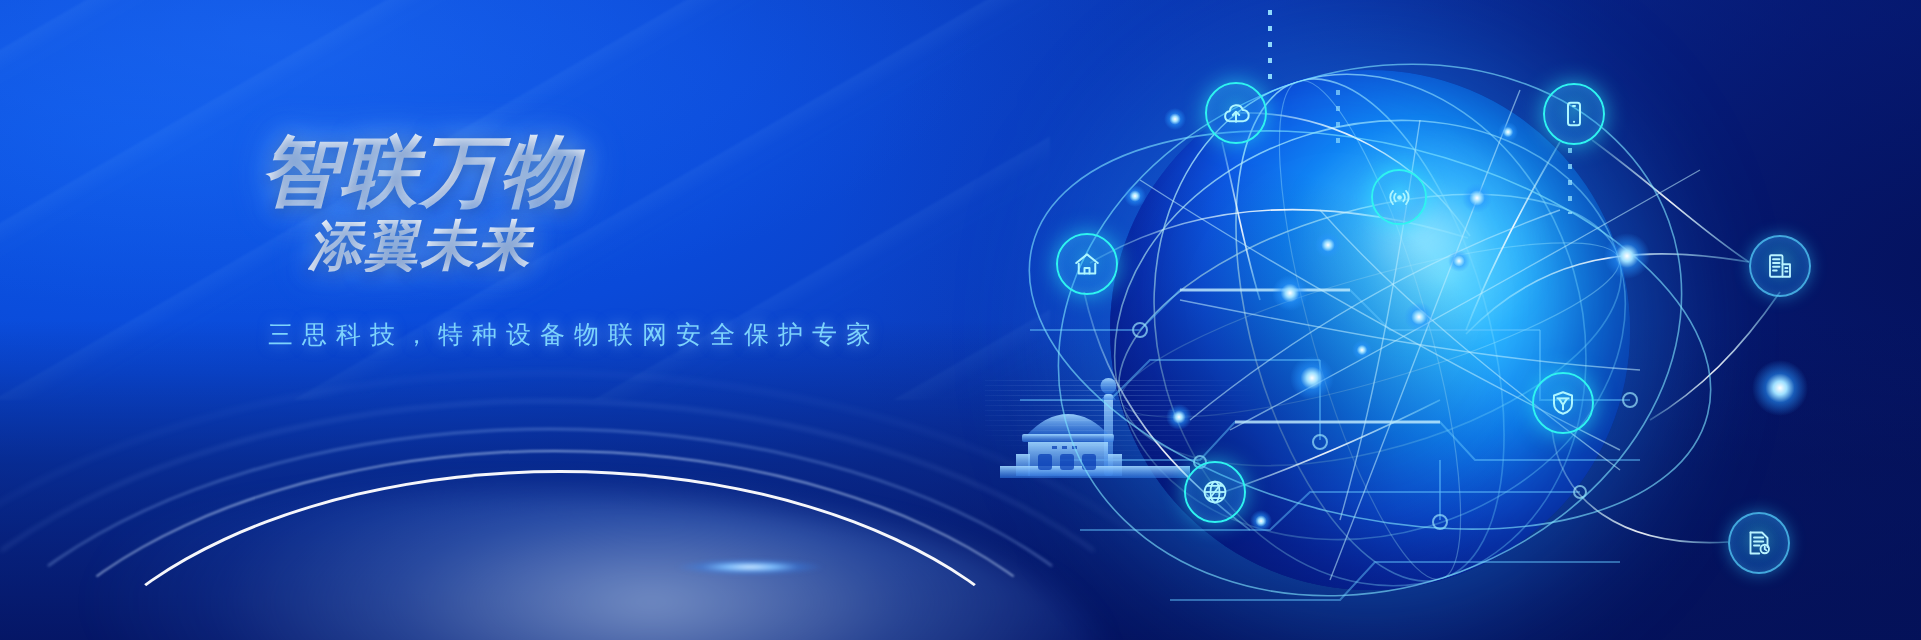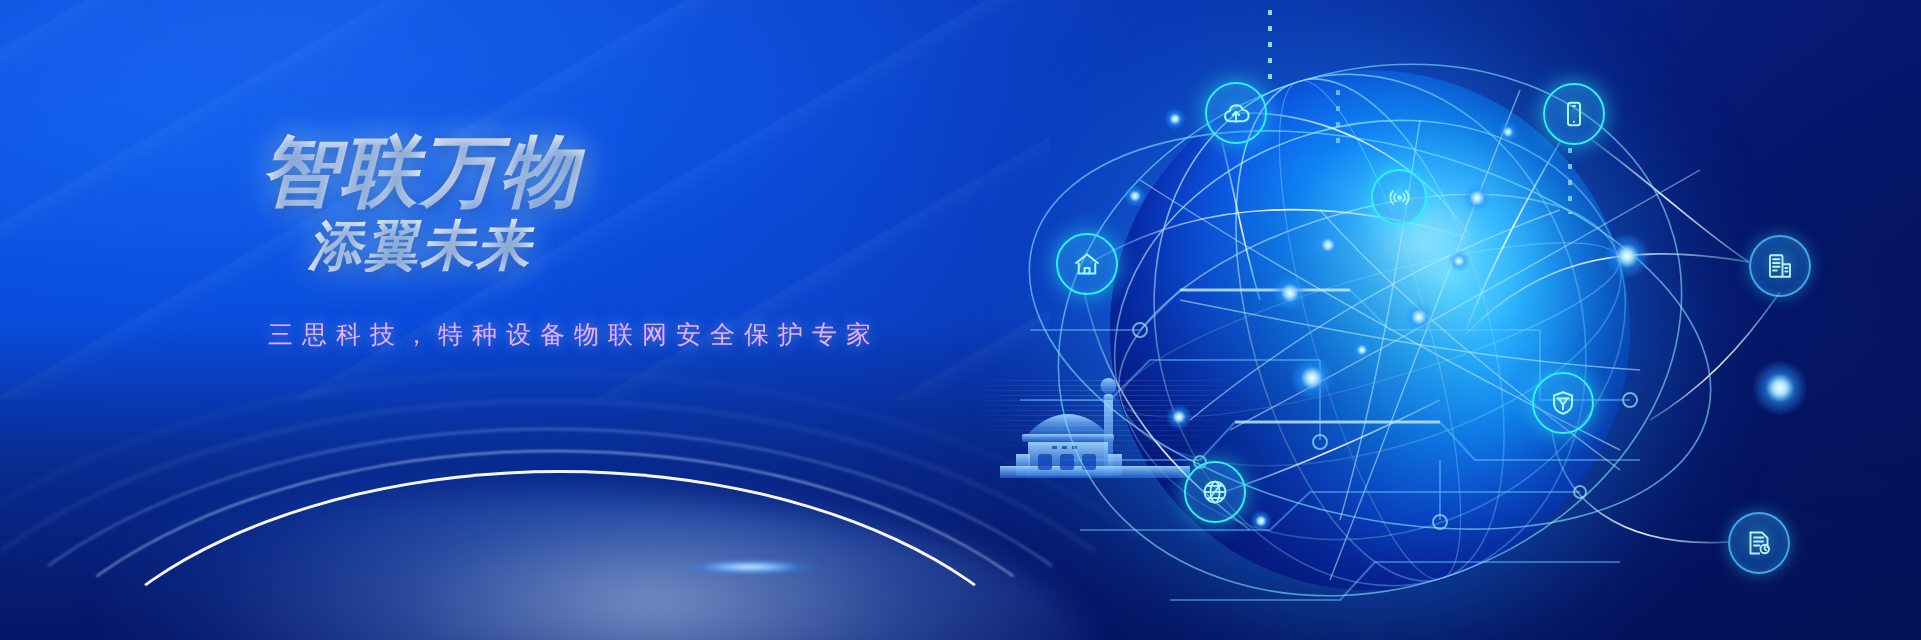--- a/index.html
+++ b/index.html
@@ -104,21 +104,21 @@
     filter:drop-shadow(0 0 18px rgba(130,195,255,.45));
   }
   .line2{font-size:54px;margin-left:62px;margin-top:8px;
     background:linear-gradient(178deg,#ffffff 0%,#ffffff 54%,#ecf4ff 70%,#a8cbf7 88%,#ffffff 100%);
     -webkit-background-clip:text;background-clip:text;color:transparent;
     -webkit-text-fill-color:transparent;
     filter:drop-shadow(0 0 18px rgba(130,195,255,.45));
   }
   .subtitle{
     margin-top:46px;margin-left:22px;
-    color:#f0abfc;font-size:25px;letter-spacing:9px;
+    color:#7dd3fc;font-size:25px;letter-spacing:9px;
     text-shadow:0 0 14px rgba(150,205,255,.6);
     white-space:nowrap;
   }
 </style>
 </head>
 <body>
 
 <div class="banner">
 
   <div class="bg-base"></div>

